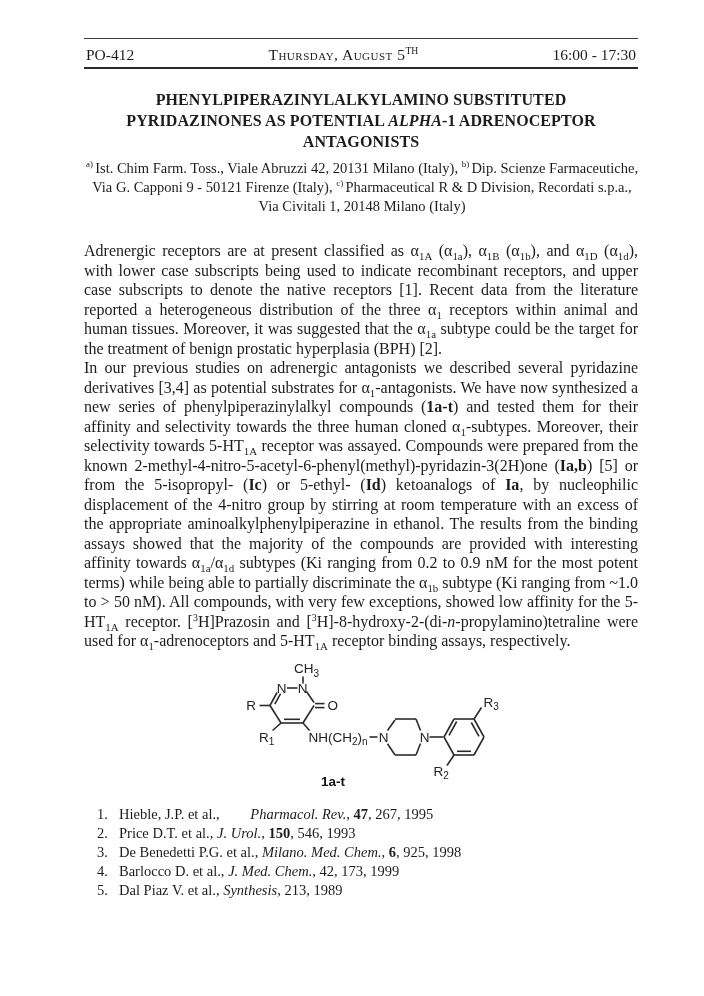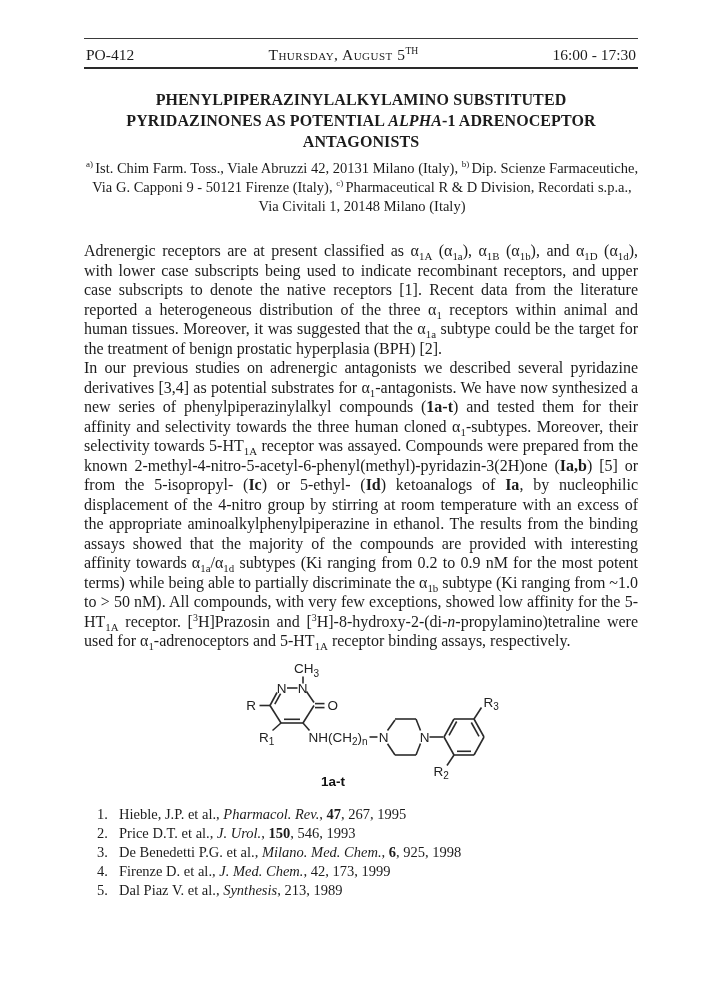--- a/index.html
+++ b/index.html
@@ -135,33 +135,33 @@
         <text class="atom" x="424.5" y="695.5" text-anchor="middle">N</text>
         <text class="atom" x="483.5" y="660.5"><tspan>R</tspan><tspan class="svgsub" dy="3.5">3</tspan></text>
         <text class="atom" x="433.5" y="729.5"><tspan>R</tspan><tspan class="svgsub" dy="3.5">2</tspan></text>
         <text class="figlabel" x="333" y="739.5" text-anchor="middle">1a-t</text>
       </svg>
     </div>
 
     <div class="refs" id="refs">
         <div class="ref-row">
           <span class="ref-num">1.</span>
-          <span class="ref-body"><span>Hieble, J.P. et al., </span><span style="font-style: italic;">Pharmacol. Rev.</span><span>, </span><span style="font-weight: bold;">47</span><span>, 267, 1995</span></span>
+          <span class="ref-body"><span>Hieble, J.P. et al., </span><span style="font-style: italic; margin-left: 27px;">Pharmacol. Rev.</span><span>, </span><span style="font-weight: bold;">47</span><span>, 267, 1995</span></span>
         </div>
         <div class="ref-row">
           <span class="ref-num">2.</span>
           <span class="ref-body"><span>Price D.T. et al., </span><span style="font-style: italic;">J. Urol.</span><span>, </span><span style="font-weight: bold;">150</span><span>, 546, 1993</span></span>
         </div>
         <div class="ref-row">
           <span class="ref-num">3.</span>
           <span class="ref-body"><span>De Benedetti P.G. et al., </span><span style="font-style: italic;">Milano. Med. Chem.</span><span>, </span><span style="font-weight: bold;">6</span><span>, 925, 1998</span></span>
         </div>
         <div class="ref-row">
           <span class="ref-num">4.</span>
-          <span class="ref-body"><span>Firenze D. et al., </span><span style="font-style: italic;">J. Med. Chem.</span><span>, </span><span style="font-weight: normal;">42</span><span>, 173, 1999</span></span>
+          <span class="ref-body"><span>Barlocco D. et al., </span><span style="font-style: italic;">J. Med. Chem.</span><span>, </span><span style="font-weight: normal;">42</span><span>, 173, 1999</span></span>
         </div>
         <div class="ref-row">
           <span class="ref-num">5.</span>
           <span class="ref-body"><span>Dal Piaz V. et al., </span><span style="font-style: italic;">Synthesis</span><span>, 213, 1989</span></span>
         </div>
       </div>
 
   </div>
 </div>
 

